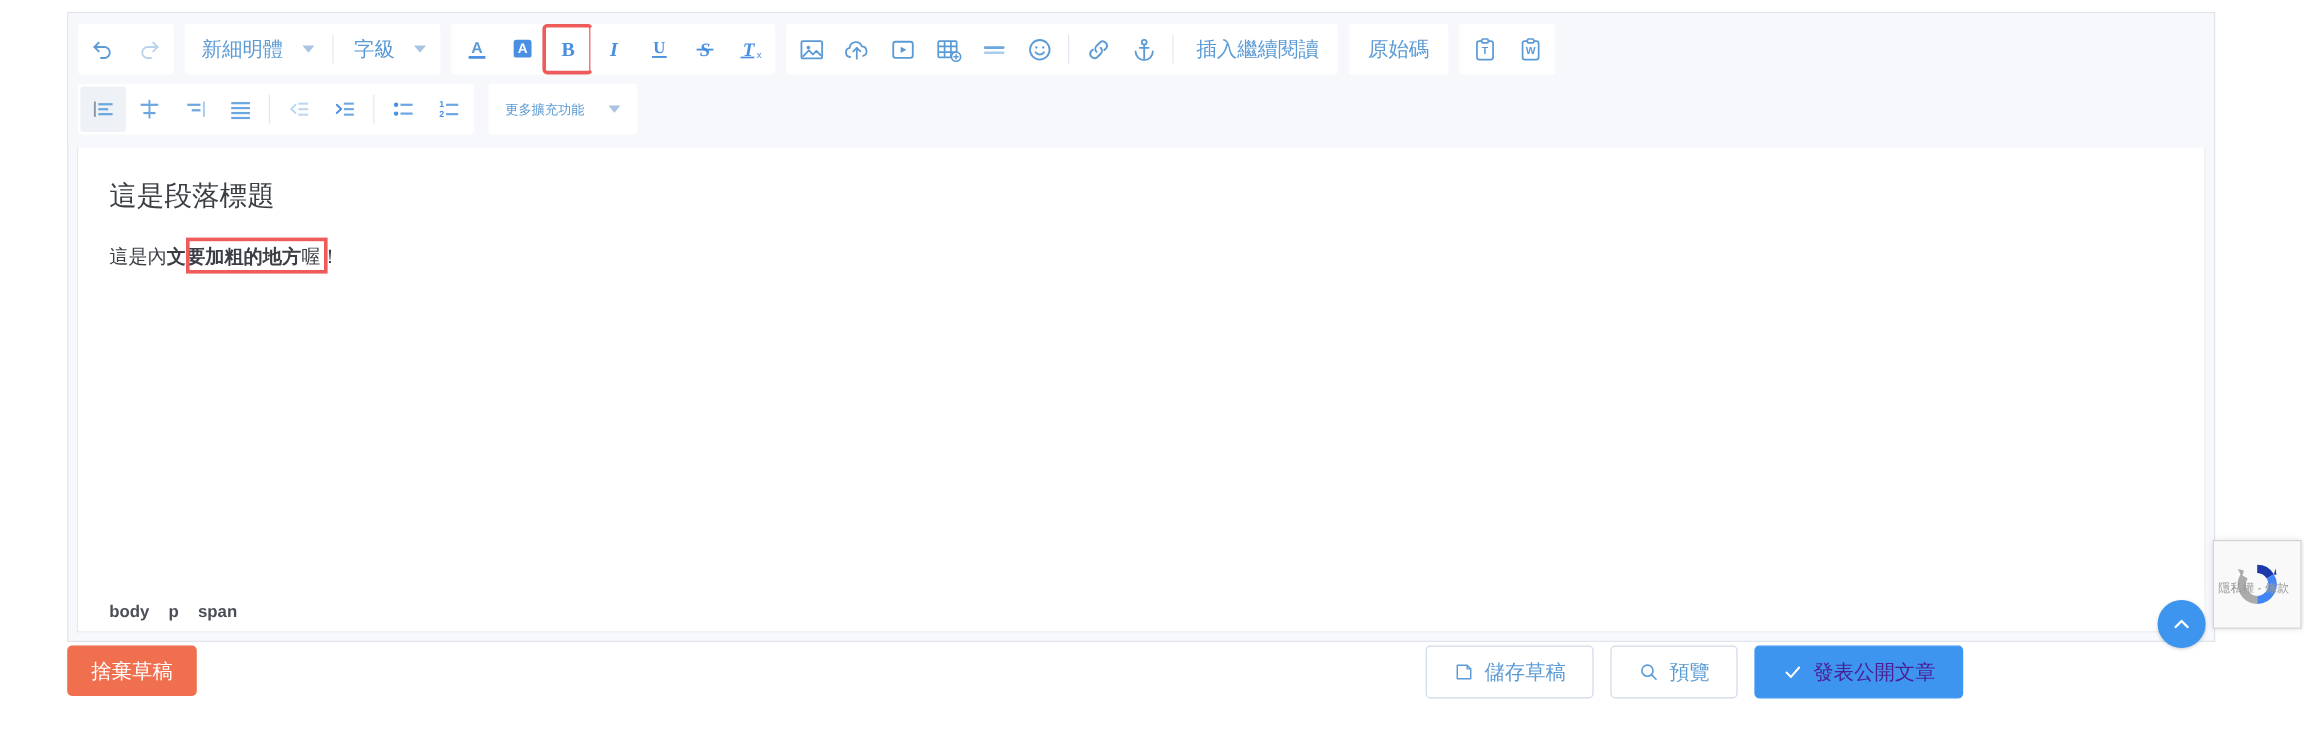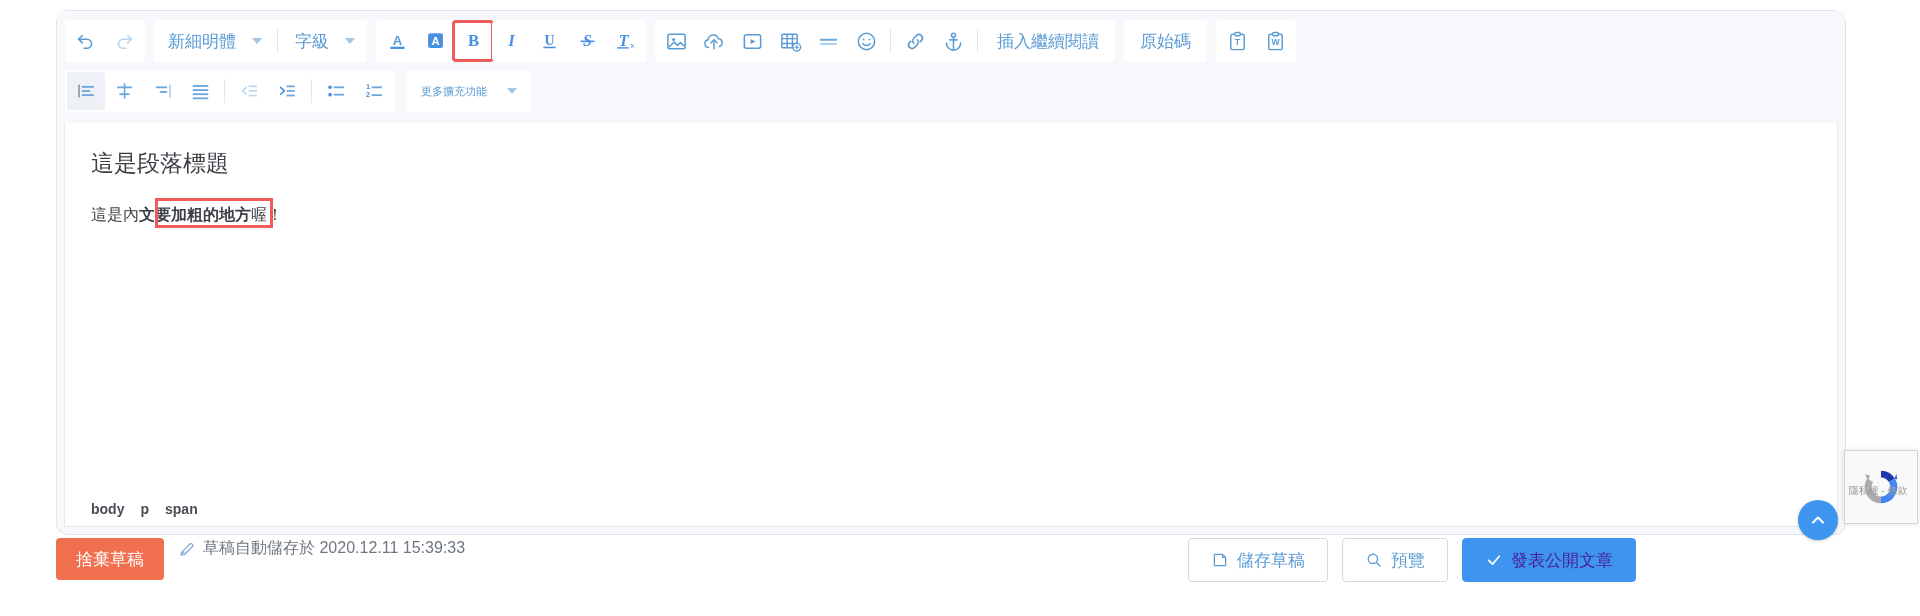--- a/index.html
+++ b/index.html
@@ -16,21 +16,21 @@
     background: #ffffff;
   }
 
   
   .editor-shell {
     position: absolute;
     left: 56px; top: 10px;
     width: 1790px; height: 525px;
     background: #f7f8fb;
     border: 1px solid #dfe3ec;
-    border-radius: 12px;
+    border-radius: 0;
   }
 
   
   .toolbar-row {
     display: flex;
     align-items: center;
     padding: 6px 8px;
     background: #f7f8fb;
   }
   .toolbar-row.row1 { padding-top: 9px; padding-bottom: 5px; }
@@ -537,27 +537,20 @@
 
   <div class="scroll-top">
     <svg width="20" height="20" viewBox="0 0 24 24" fill="none" stroke="#ffffff" stroke-width="2.4" stroke-linecap="round" stroke-linejoin="round">
       <path d="M6 15 L12 9 L18 15"></path>
     </svg>
   </div>
 
   <div class="bottom-bar">
     <button class="btn-discard">捨棄草稿</button>
 
-    <div class="autosave">
-      <svg width="18" height="18" viewBox="0 0 24 24" fill="none" stroke="#7aa7d6" stroke-width="1.6" stroke-linecap="round" stroke-linejoin="round">
-        <path d="M4 20 h4 L19 9 a2.4 2.4 0 0 0 -3.4 -3.4 L4.6 16.6 Z"></path>
-        <path d="M4.5 19.5 L8 16"></path>
-      </svg>
-      <span>草稿自動儲存於 2020.12.11 15:39:33</span>
-    </div>
 
     <div class="spacer"></div>
 
 
     <button class="btn-right">
       <svg width="18" height="18" viewBox="0 0 24 24" fill="none" stroke="#5b9bd5" stroke-width="1.6" stroke-linejoin="round">
         <path d="M4.5 4.5 h11 L19.5 8.5 v11 h-15 Z"></path>
         <path d="M19.5 8.5 L15.5 8.5 L15.5 4.5"></path>
       </svg>
       <span>儲存草稿</span>

